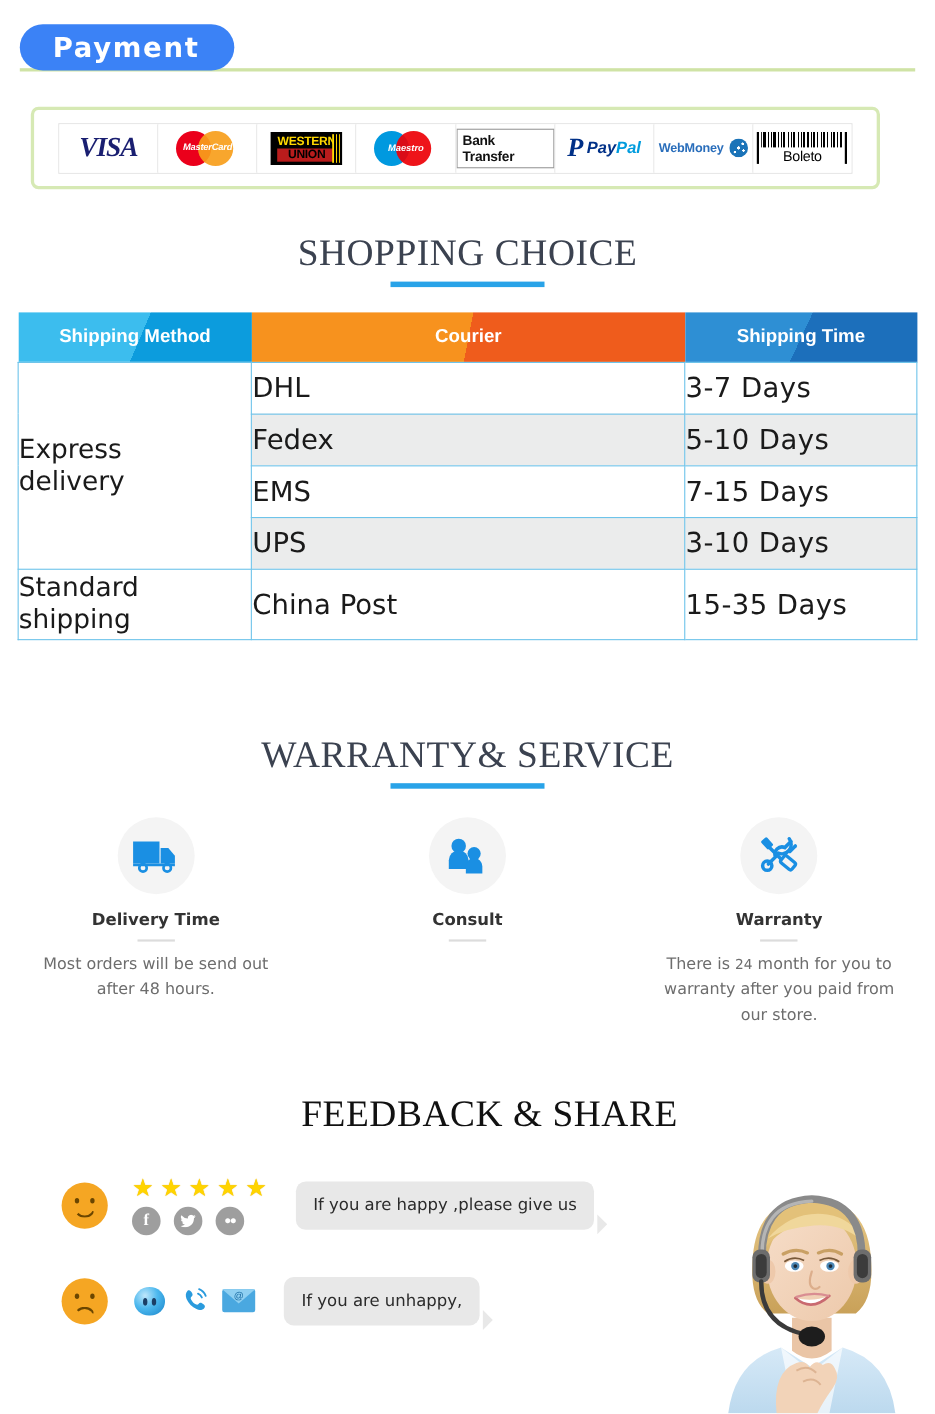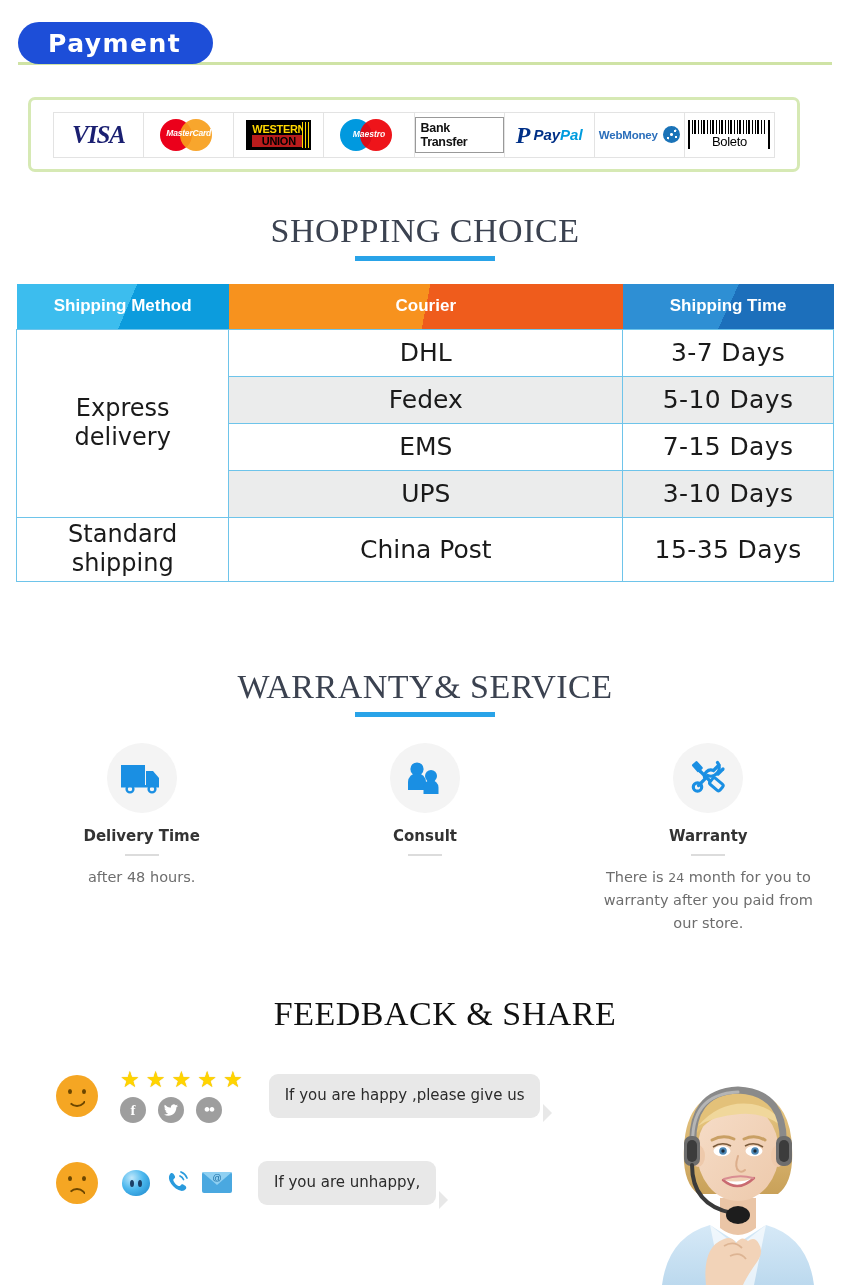--- a/index.html
+++ b/index.html
@@ -21,21 +21,21 @@
   .payment-rule {
     position: absolute;
     left: 18px; right: 18px; top: 62px;
     height: 3px;
     background: #cfe3a5;
   }
   .payment-badge {
     position: absolute;
     left: 18px; top: 22px;
     width: 195px; height: 42px;
-    background: #1d4ed8;
+    background: #3b82f6;
     border-radius: 21px;
     display: flex;
     align-items: center;
     padding-left: 30px;
   }
   .payment-badge span {
     color: #ffffff;
     font-size: 25px;
     font-weight: bold;
     letter-spacing: 1.5px;
@@ -174,21 +174,20 @@
     font-family: "Liberation Sans", sans-serif;
     border: none;
     padding: 0;
   }
   .th-method { background: linear-gradient(113deg, #3cbdee 0 52%, #0c9cdd 52% 100%); }
   .th-courier { background: linear-gradient(101deg, #f7921e 0 50%, #ef5c1c 50% 100%); }
   .th-time   { background: linear-gradient(115deg, #2e8fd4 0 50%, #1c6fbb 50% 100%); }
 
   table.ship td {
     border: 1px solid #6ec4ea;
-    text-align: center;
     font-family: "DejaVu Sans", sans-serif;
     color: #1a1a1a;
     padding: 0;
   }
   td.method { font-size: 24px; line-height: 1.22; }
   td.courier { font-size: 25px; height: 47px; }
   td.time { font-size: 25px; letter-spacing: .4px; }
   tr.alt td { background: #ebecec; }
   td.blank { background: #fff; }
   .col1 { width: 26%; }
@@ -438,20 +437,21 @@
           <rect x="2" y="4" width="24" height="20" fill="#1a8fe3"></rect>
           <path d="M27 10 h7 l6 7 v7 h-13 z" fill="#1a8fe3"></path>
           <rect x="2" y="24" width="38" height="2.5" fill="#1a8fe3"></rect>
           <circle cx="11" cy="28" r="3.4" fill="none" stroke="#1a8fe3" stroke-width="2.4"></circle>
           <circle cx="33" cy="28" r="3.4" fill="none" stroke="#1a8fe3" stroke-width="2.4"></circle>
         </svg>
       </div>
       <div class="svc-name">Delivery Time</div>
       <div class="svc-sep"></div>
       <div class="svc-desc">
+        <div>Most orders will be send out</div>
         <div>after 48 hours.</div>
       </div>
     </div>
 
     <div class="svc-col">
       <div class="svc-circle">
         <svg width="42" height="36" viewBox="0 0 42 36" aria-hidden="true">
           <circle cx="13" cy="9" r="6.6" fill="#1a8fe3"></circle>
           <path d="M4 30 v-8 a9 9 0 0 1 18 0 v8 z" fill="#1a8fe3"></path>
           <circle cx="27" cy="16" r="6" fill="#1a8fe3"></circle>

